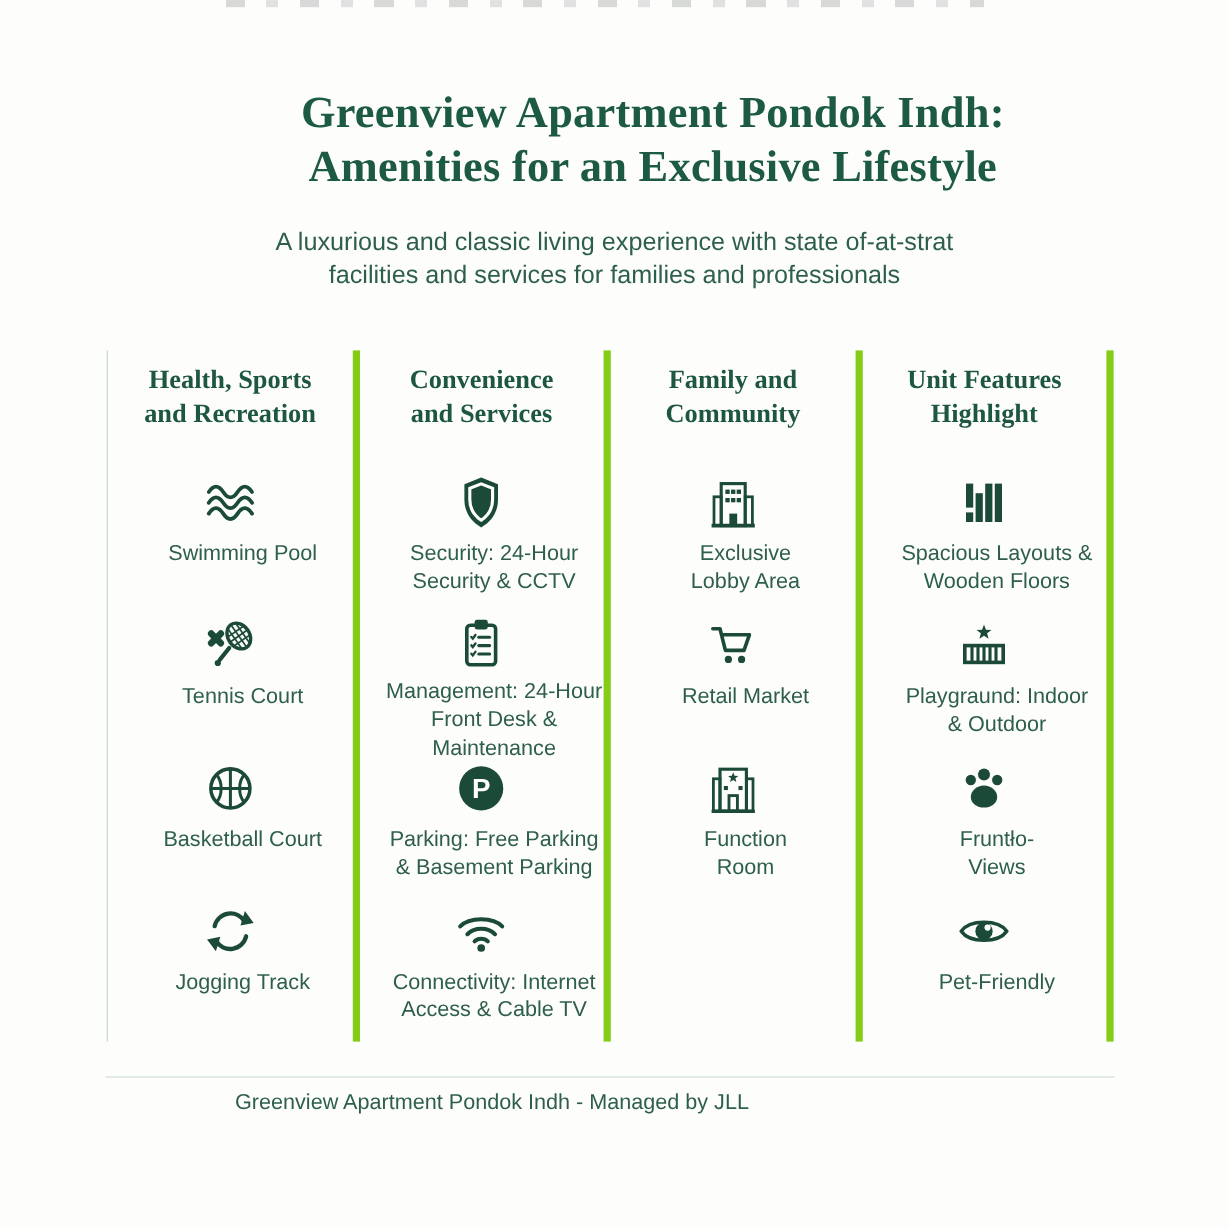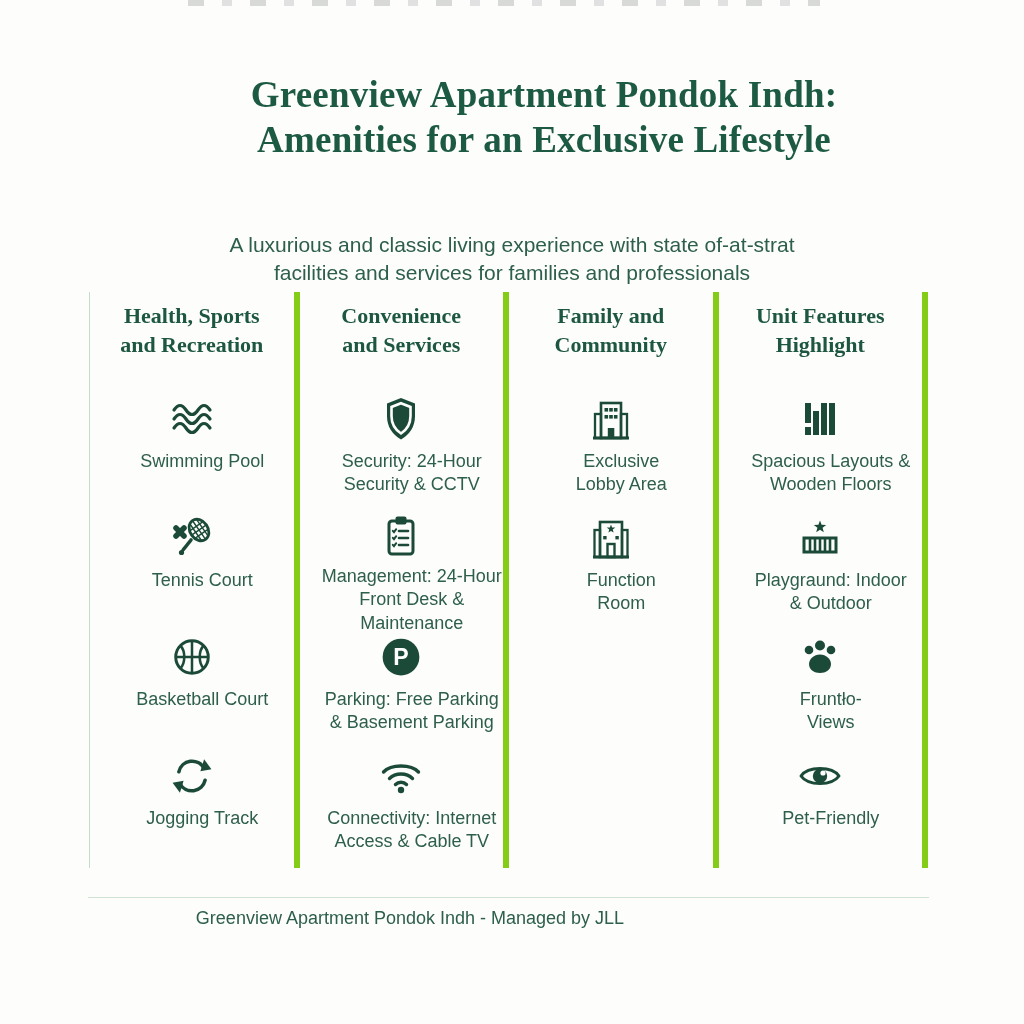--- a/index.html
+++ b/index.html
@@ -25,21 +25,20 @@
     white-space:pre-line;
     letter-spacing:.2px;
     padding-left:32px;
   }
   .subtitle{
     position:absolute;top:188px;left:0;width:1024px;
     text-align:center;
     font-size:21px;line-height:1.35;
     color:#2d5f4b;
     white-space:pre-line;
-    margin-top:43px;
   }
   .grid{
     position:absolute;top:292px;left:89px;
     width:839px;height:576px;
     display:flex;
     border-left:1px solid #c4ddca;
     box-sizing:border-box;
   }
   .col{
     flex:1 1 0;
@@ -247,20 +246,30 @@
               <rect x="24.9" y="18" width="3.6" height="3.6"></rect>
             <rect x="18.8" y="31" width="6.5" height="10"></rect>
           </g>
           <line x1="4" y1="41" x2="40" y2="41" stroke="currentColor" stroke-width="3"></line>
         </svg>
       </span>
       <span class="cell-label">Exclusive
 Lobby Area</span>
     </div>
 
+    <div class="cell">
+      <span class="icon">
+        <svg width="44" height="40" viewBox="0 0 44 40">
+          <path d="M5 6 H11 L15.5 24 H31 L35.5 11 H13" fill="none" stroke="currentColor" stroke-width="3" stroke-linecap="round" stroke-linejoin="round"></path>
+          <circle cx="18" cy="31.5" r="3" fill="currentColor"></circle>
+          <circle cx="29" cy="31.5" r="3" fill="currentColor"></circle>
+        </svg>
+      </span>
+      <span class="cell-label">Retail Market</span>
+    </div>
 
     <div class="cell">
       <span class="icon">
         <svg width="44" height="44" viewBox="0 0 44 44">
           <rect x="11" y="6" width="22" height="35" fill="none" stroke="currentColor" stroke-width="2.6"></rect>
           <rect x="5.5" y="14" width="5.5" height="27" fill="none" stroke="currentColor" stroke-width="2.3"></rect>
           <rect x="33" y="14" width="5.5" height="27" fill="none" stroke="currentColor" stroke-width="2.3"></rect>
           <polygon fill="currentColor" points="22,8.5 20.9,11.5 17.7,11.6 20.2,13.6 19.4,16.6 22,14.9 24.6,16.6 23.8,13.6 26.3,11.6 23.1,11.5"></polygon>
           <rect x="14.2" y="20" width="3.4" height="3.4" fill="currentColor"></rect>
           <rect x="26.4" y="20" width="3.4" height="3.4" fill="currentColor"></rect>

